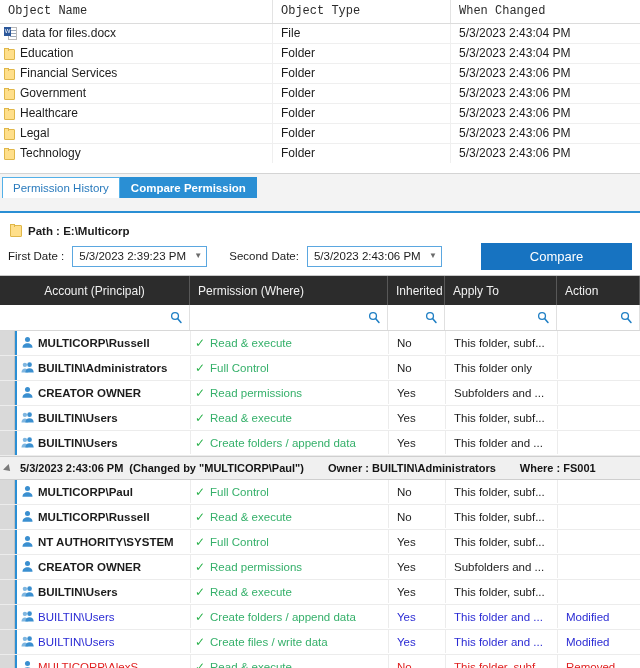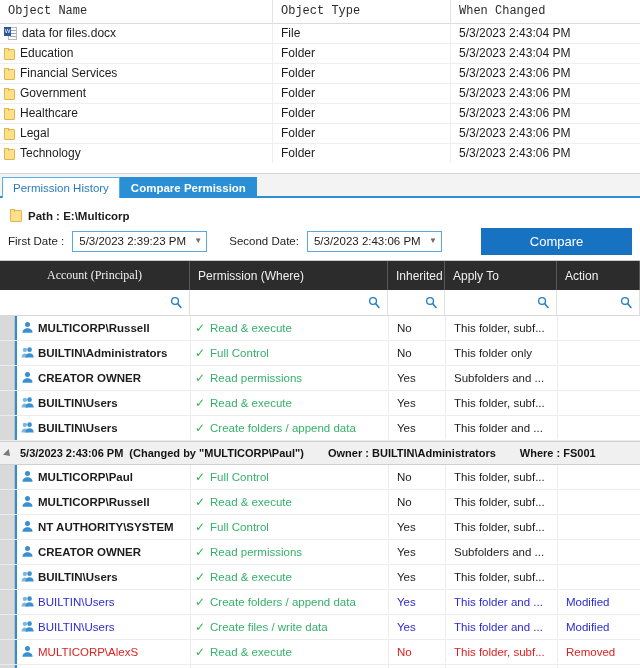--- a/index.html
+++ b/index.html
@@ -32,21 +32,21 @@
   .ic-folder:after{content:"";position:absolute;left:0;top:0px;width:5px;height:3px;background:#ffdf8a;border:1px solid #e0b749;border-bottom:none;box-sizing:border-box;}
   .ic-docx{width:13px;height:13px;flex:0 0 13px;position:relative;display:inline-block;}
   .ic-docx:before{content:"";position:absolute;left:4px;top:0;width:9px;height:13px;background:#fff;border:1px solid #b9b9b9;box-sizing:border-box;}
   .ic-docx:after{content:"W";position:absolute;left:0;top:0;width:7px;height:9px;background:#2b579a;color:#fff;font-size:6px;line-height:9px;text-align:center;font-family:"Liberation Sans",sans-serif;}
   .docx-lines{position:absolute;left:6px;top:3px;width:6px;height:8px;
     background:repeating-linear-gradient(to bottom,#9aa7b8 0 1px,transparent 1px 3px);}
 
   .objgrid-filler{height:10px;background:#fff;}
 
   
-  .tabstrip{height:24px;display:flex;align-items:flex-end;padding:0 0 0 2px;background:#f3f3f3;position:relative;}
+  .tabstrip{height:24px;display:flex;align-items:flex-end;padding:0 0 15px 2px;background:#f3f3f3;position:relative;}
   .tabstrip:after{content:"";position:absolute;left:0;right:0;bottom:0;height:2px;background:#2a8fd4;}
   .tab{height:21px;line-height:21px;padding:0 10px;font-size:11.5px;box-sizing:border-box;position:relative;z-index:2;white-space:nowrap;cursor:default;}
   .tab.inactive{background:#fff;border:1px solid #53b0e8;border-bottom:none;color:#2a7bbd;}
   .tab.active{background:#2a8fd4;color:#fff;border:1px solid #2a8fd4;border-bottom:none;font-weight:bold;}
 
   
   .cmp{background:#fff;padding:0;}
   .pathrow{display:flex;align-items:flex-end;gap:7px;padding:11px 0 0 10px;height:24px;box-sizing:border-box;}
   .pathrow .ic-folder{width:12px;height:13px;}
   .pathrow .ic-folder:before{width:12px;height:12px;}
@@ -64,21 +64,21 @@
   
   .pg{flex:1;display:flex;flex-direction:column;background:#fff;border-top:1px solid #c8c8c8;min-height:0;}
   .pg-head{display:flex;height:29px;background:#2c2c2c;}
   .pg-head .hcell{color:#f0f0f0;font-size:12px;display:flex;align-items:center;box-sizing:border-box;
     border-right:1px solid #585858;padding-left:8px;white-space:nowrap;overflow:hidden;}
   .pg-head .hcell.ctr{justify-content:center;padding-left:0;}
   .pg-filter{display:flex;height:25px;background:#fff;border-bottom:1px solid #d8d8d8;}
   .pg-filter .fcell{box-sizing:border-box;border-right:1px solid #e0e0e0;display:flex;align-items:center;justify-content:flex-end;padding-right:6px;}
   .lens{width:13px;height:13px;display:block;}
 
-  .k-acct{width:190px;flex:0 0 190px;font-family:Liberation Serif, serif;}
+  .k-acct{width:190px;flex:0 0 190px;}
   .k-perm{width:198px;flex:0 0 198px;}
   .k-inh{width:57px;flex:0 0 57px;}
   .k-apply{width:112px;flex:0 0 112px;}
   .k-act{width:83px;flex:0 0 83px;}
 
   .pg-body{flex:1;overflow:hidden;background:#fff;}
 
   .grp{display:flex;align-items:center;height:22px;background:#f0f0f0;border-top:1px solid #cfcfcf;border-bottom:1px solid #cfcfcf;padding-left:4px;gap:6px;}
   .grp .tri{width:10px;height:10px;flex:0 0 10px;position:relative;}
   .grp .tri:after{content:"";position:absolute;left:1px;top:2px;border-left:6px solid #7a7a7a;border-top:4px solid transparent;border-bottom:4px solid transparent;transform:rotate(45deg);}

